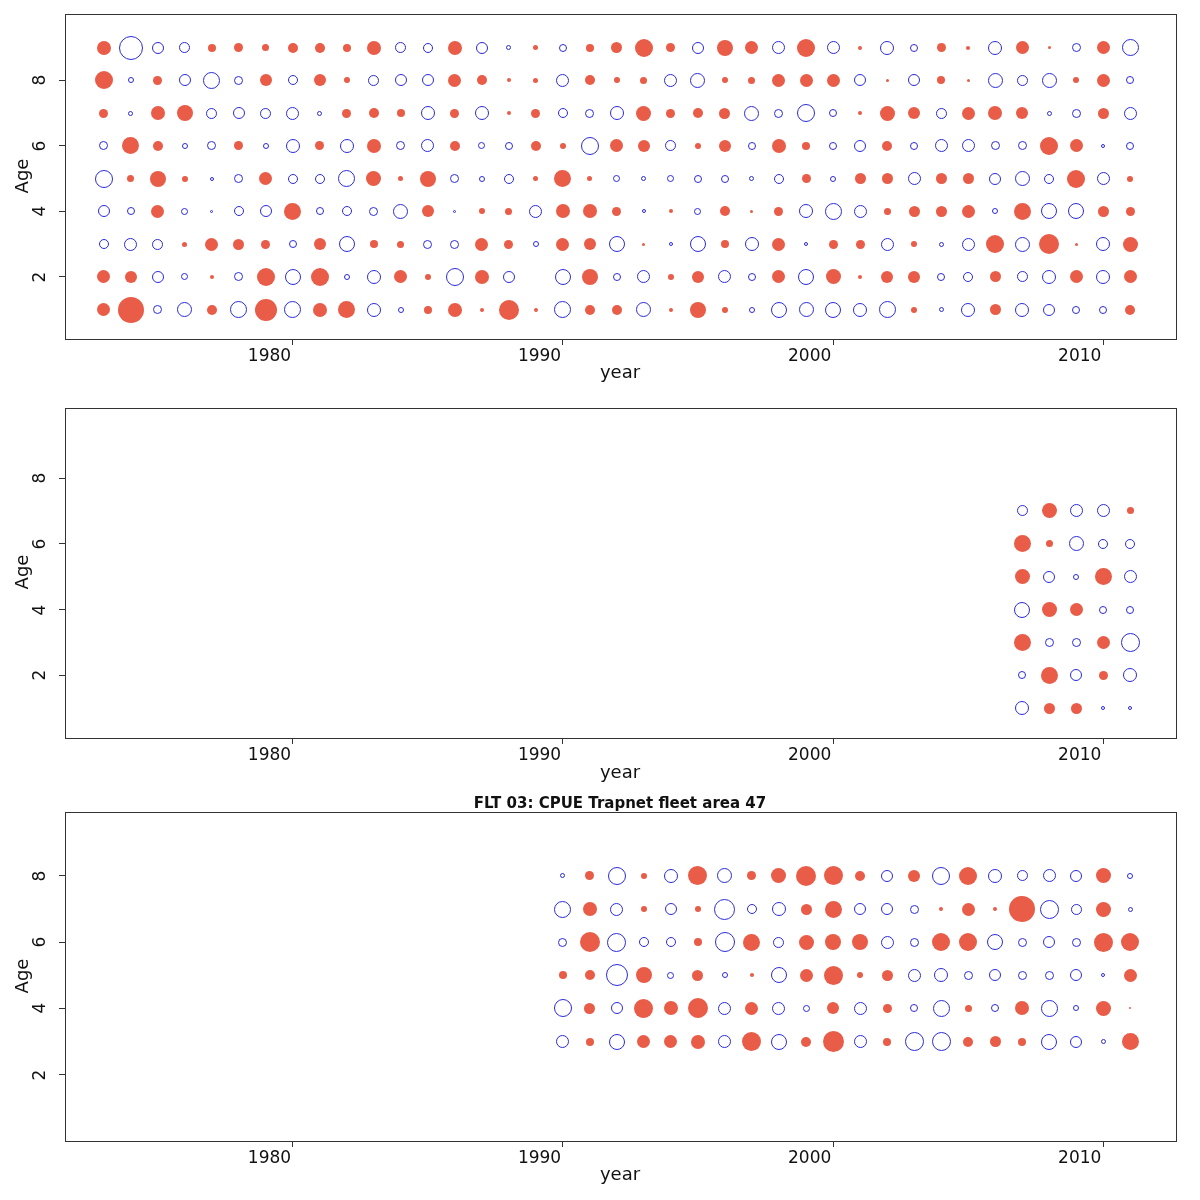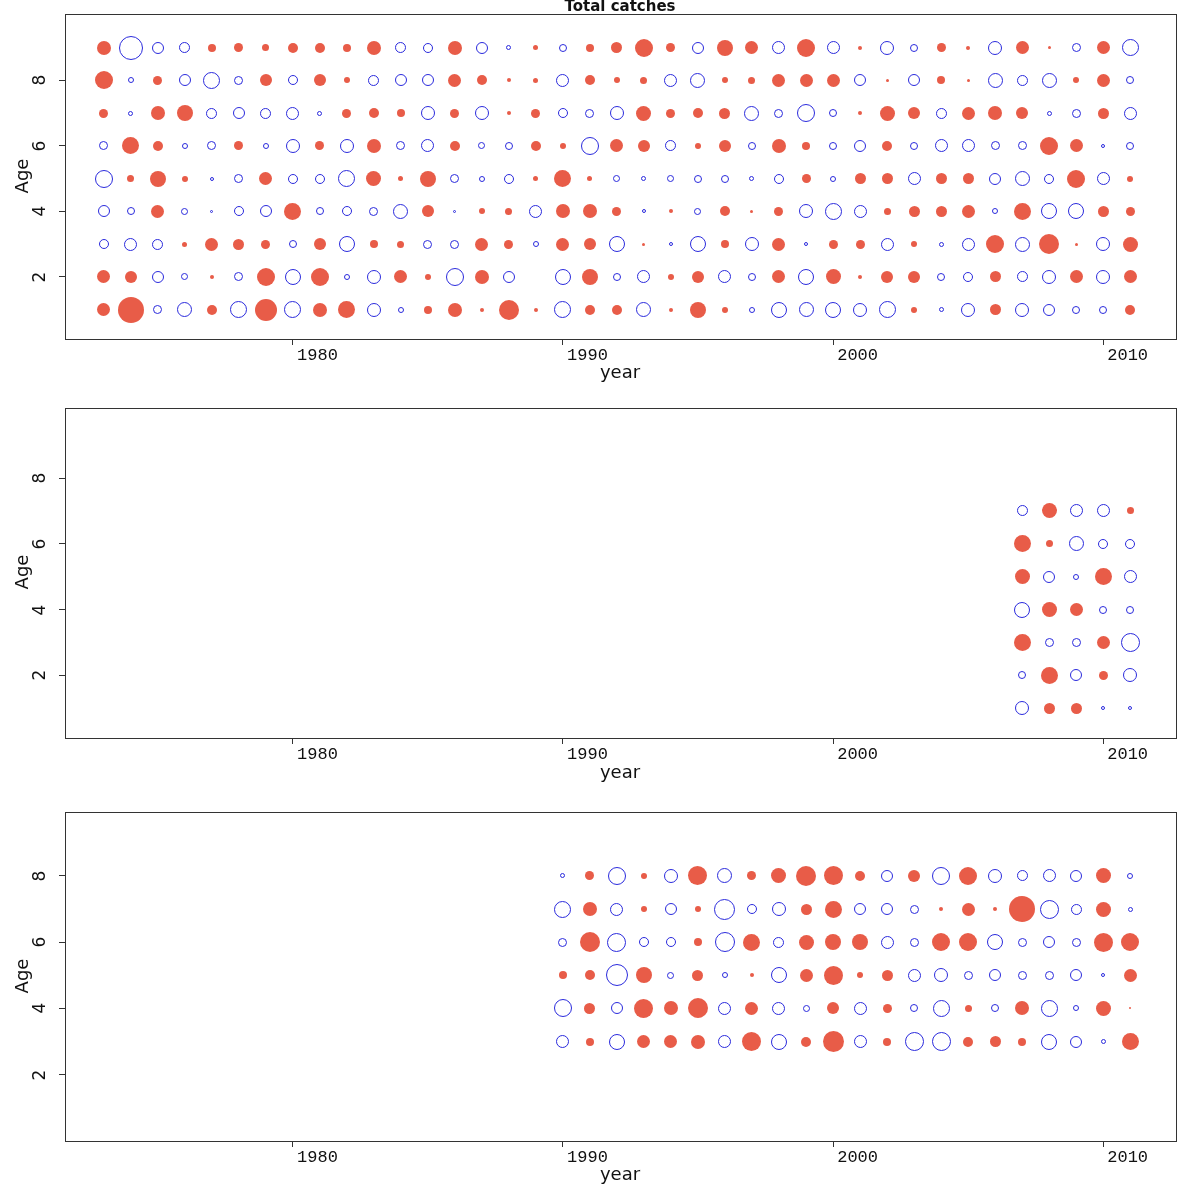--- a/index.html
+++ b/index.html
@@ -24,34 +24,33 @@
     position:absolute;font-size:18px;line-height:18px;white-space:nowrap;
     transform:translate(-50%,-50%) rotate(-90deg);
   }
   #p1-ylabel{left:22px;top:176px;} #p2-ylabel{left:22px;top:572px;} #p3-ylabel{left:22px;top:976px;}
   .bubble{position:absolute;border-radius:50%;box-sizing:border-box;}
   .bubble.pos{border:1.5px solid var(--pos-color);background:transparent;}
   .bubble.neg{background:var(--neg-color);}
   .xtick{position:absolute;width:1px;height:6px;background:#333;}
   .ytick{position:absolute;width:6px;height:1px;background:#333;}
   .xtick-label{
-    position:absolute;width:90px;margin-left:-45px;text-align:right;
-    font-size:17px;line-height:17px;font-family:Liberation Mono, monospace;
+    position:absolute;width:90px;margin-left:-45px;text-align:left;
+    font-size:17px;line-height:17px;
   }
   .ytick-label{
     position:absolute;font-size:17px;line-height:17px;
     transform:translate(-50%,-50%) rotate(-90deg);
   }
 </style>
 </head>
 <body>
 
 <div id="figure" style="--pos-color: #2B2BDD; --neg-color: #E85C48;">
 
-  <div class="panel-title" id="p1-title">Total catches</div>
   <div class="plot-box" id="p1-box">
       <div class="xtick" style="left: 226.361px; top: 324px;"></div>
       <div class="xtick-label" style="left: 226.861px; top: 332px;">1980</div>
       <div class="xtick" style="left: 496.434px; top: 324px;"></div>
       <div class="xtick-label" style="left: 496.934px; top: 332px;">1990</div>
       <div class="xtick" style="left: 766.507px; top: 324px;"></div>
       <div class="xtick-label" style="left: 767.007px; top: 332px;">2000</div>
       <div class="xtick" style="left: 1036.58px; top: 324px;"></div>
       <div class="xtick-label" style="left: 1037.08px; top: 332px;">2010</div>
       <div class="ytick" style="left: -7px; top: 261.318px;"></div>
@@ -465,20 +464,21 @@
       <div class="bubble pos" style="left: 1057.09px; top: 259.49px; height: 14px; width: 14px;"></div>
       <div class="bubble pos" style="left: 949.058px; top: 292.39px; height: 14px; width: 14px;"></div>
       <div class="bubble neg" style="left: 977.566px; top: 293.89px; height: 11px; width: 11px;"></div>
       <div class="bubble neg" style="left: 1004.57px; top: 293.89px; height: 11px; width: 11px;"></div>
       <div class="bubble pos" style="left: 1035.08px; top: 297.39px; height: 4px; width: 4px;"></div>
       <div class="bubble pos" style="left: 1062.09px; top: 297.39px; height: 4px; width: 4px;"></div>
     </div>
   <div class="x-axis-label" id="p2-xlabel">year</div>
   <div class="y-axis-label" id="p2-ylabel">Age</div>
 
+  <div class="panel-title" id="p3-title">FLT 03: CPUE Trapnet fleet area 47</div>
   <div class="plot-box" id="p3-box">
       <div class="xtick" style="left: 226.361px; top: 328px;"></div>
       <div class="xtick-label" style="left: 226.861px; top: 336px;">1980</div>
       <div class="xtick" style="left: 496.434px; top: 328px;"></div>
       <div class="xtick-label" style="left: 496.934px; top: 336px;">1990</div>
       <div class="xtick" style="left: 766.507px; top: 328px;"></div>
       <div class="xtick-label" style="left: 767.007px; top: 336px;">2000</div>
       <div class="xtick" style="left: 1036.58px; top: 328px;"></div>
       <div class="xtick-label" style="left: 1037.08px; top: 336px;">2010</div>
       <div class="ytick" style="left: -7px; top: 261.237px;"></div>

